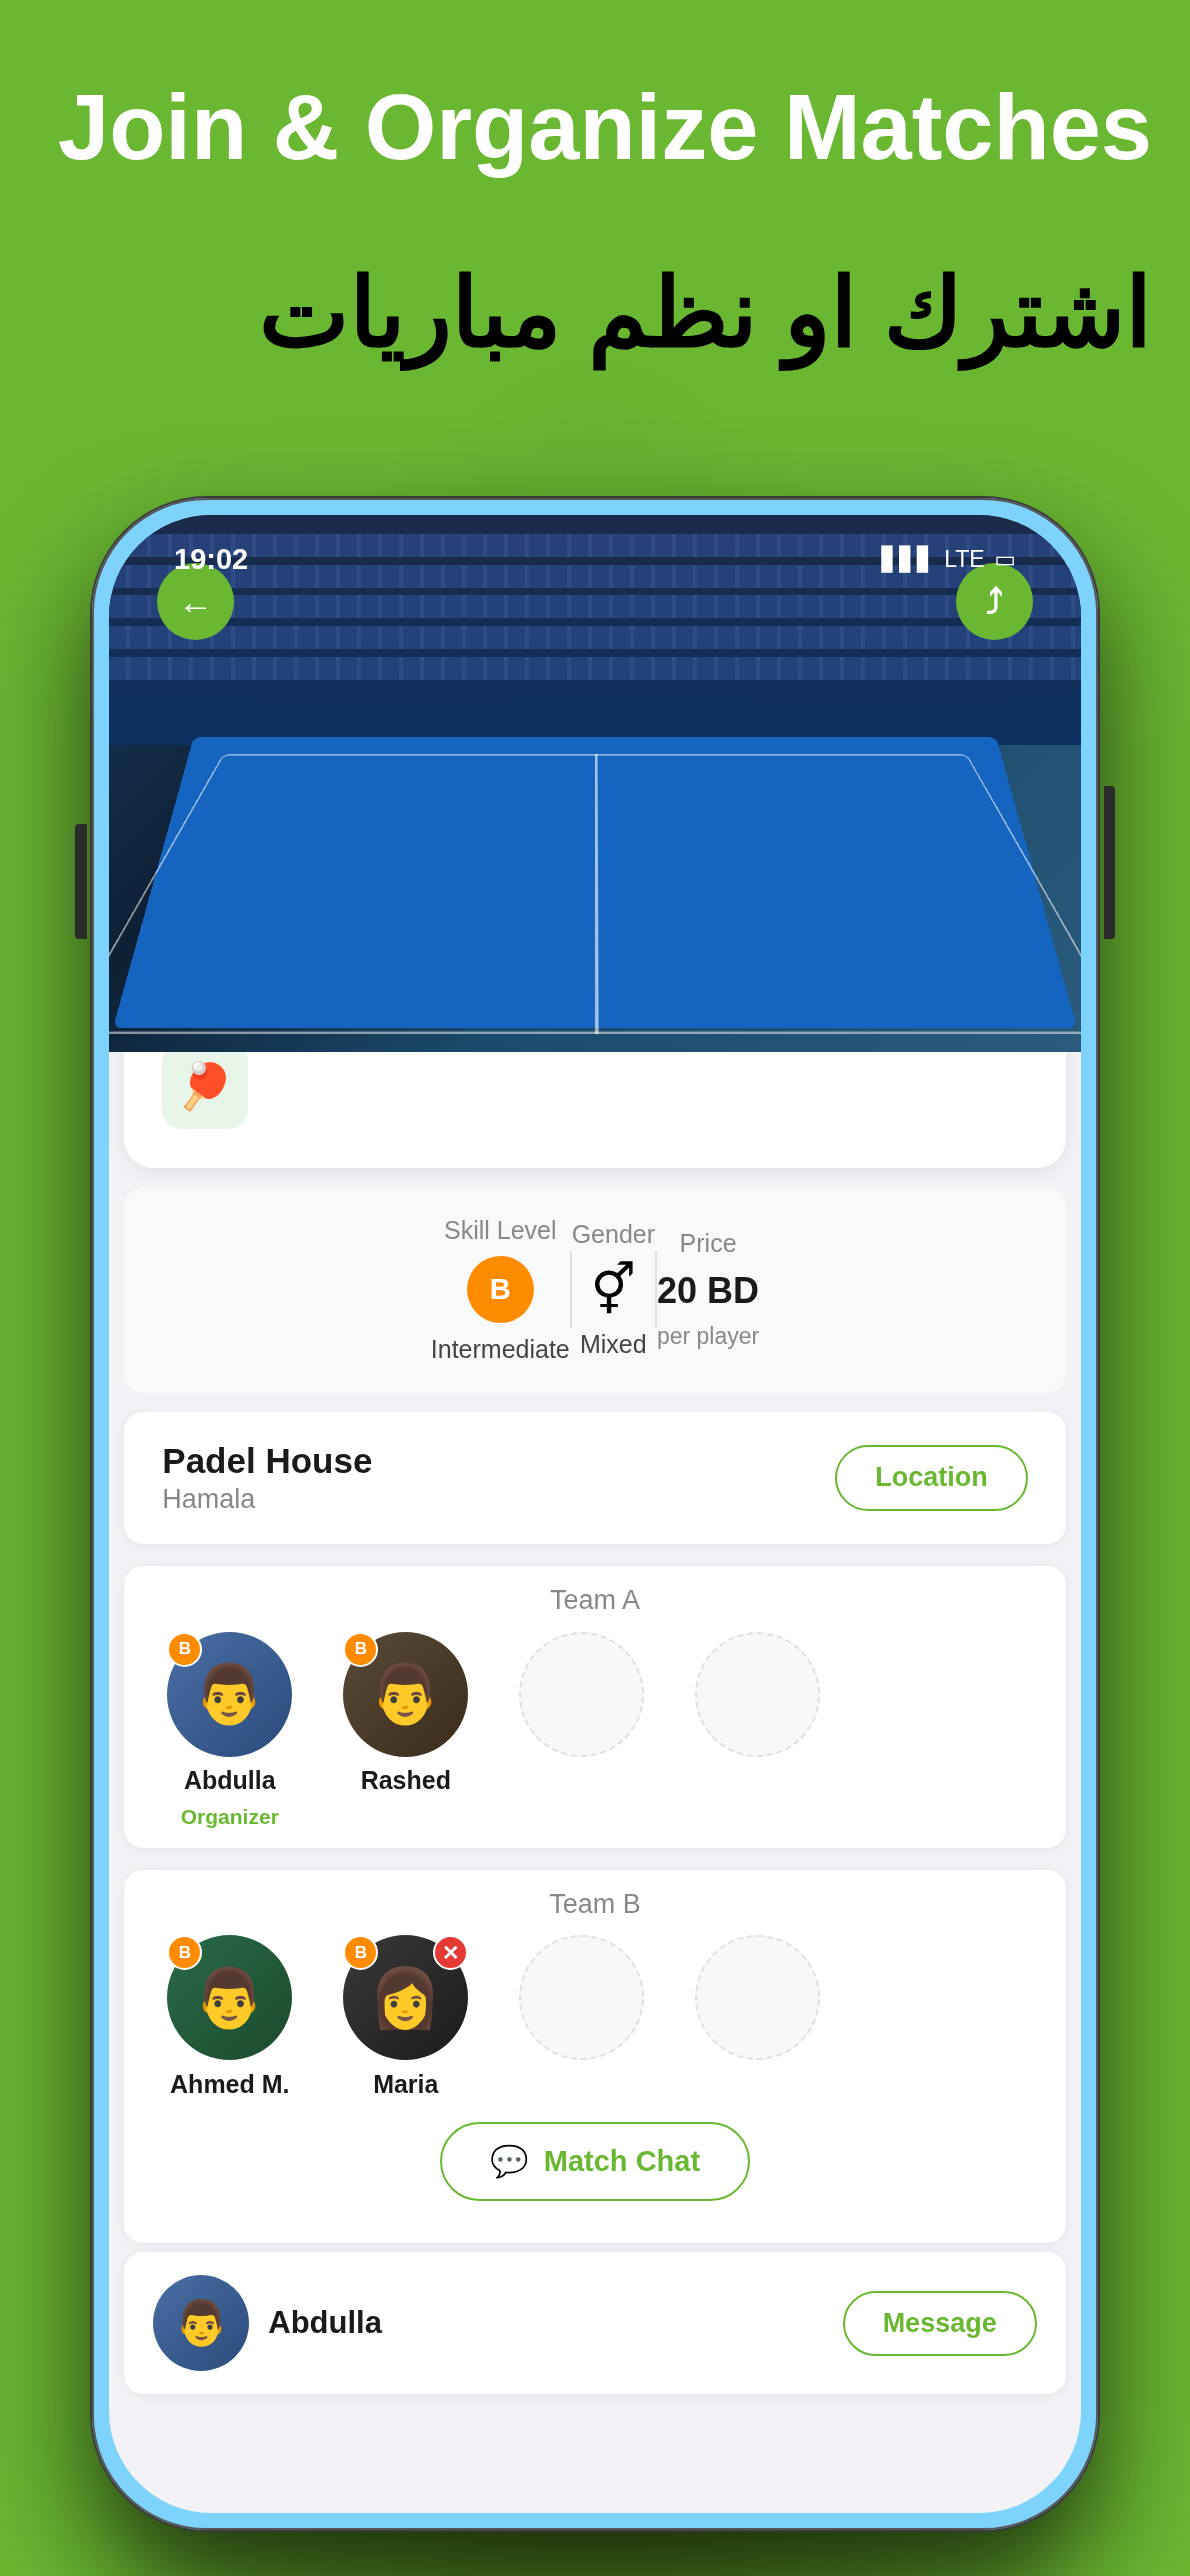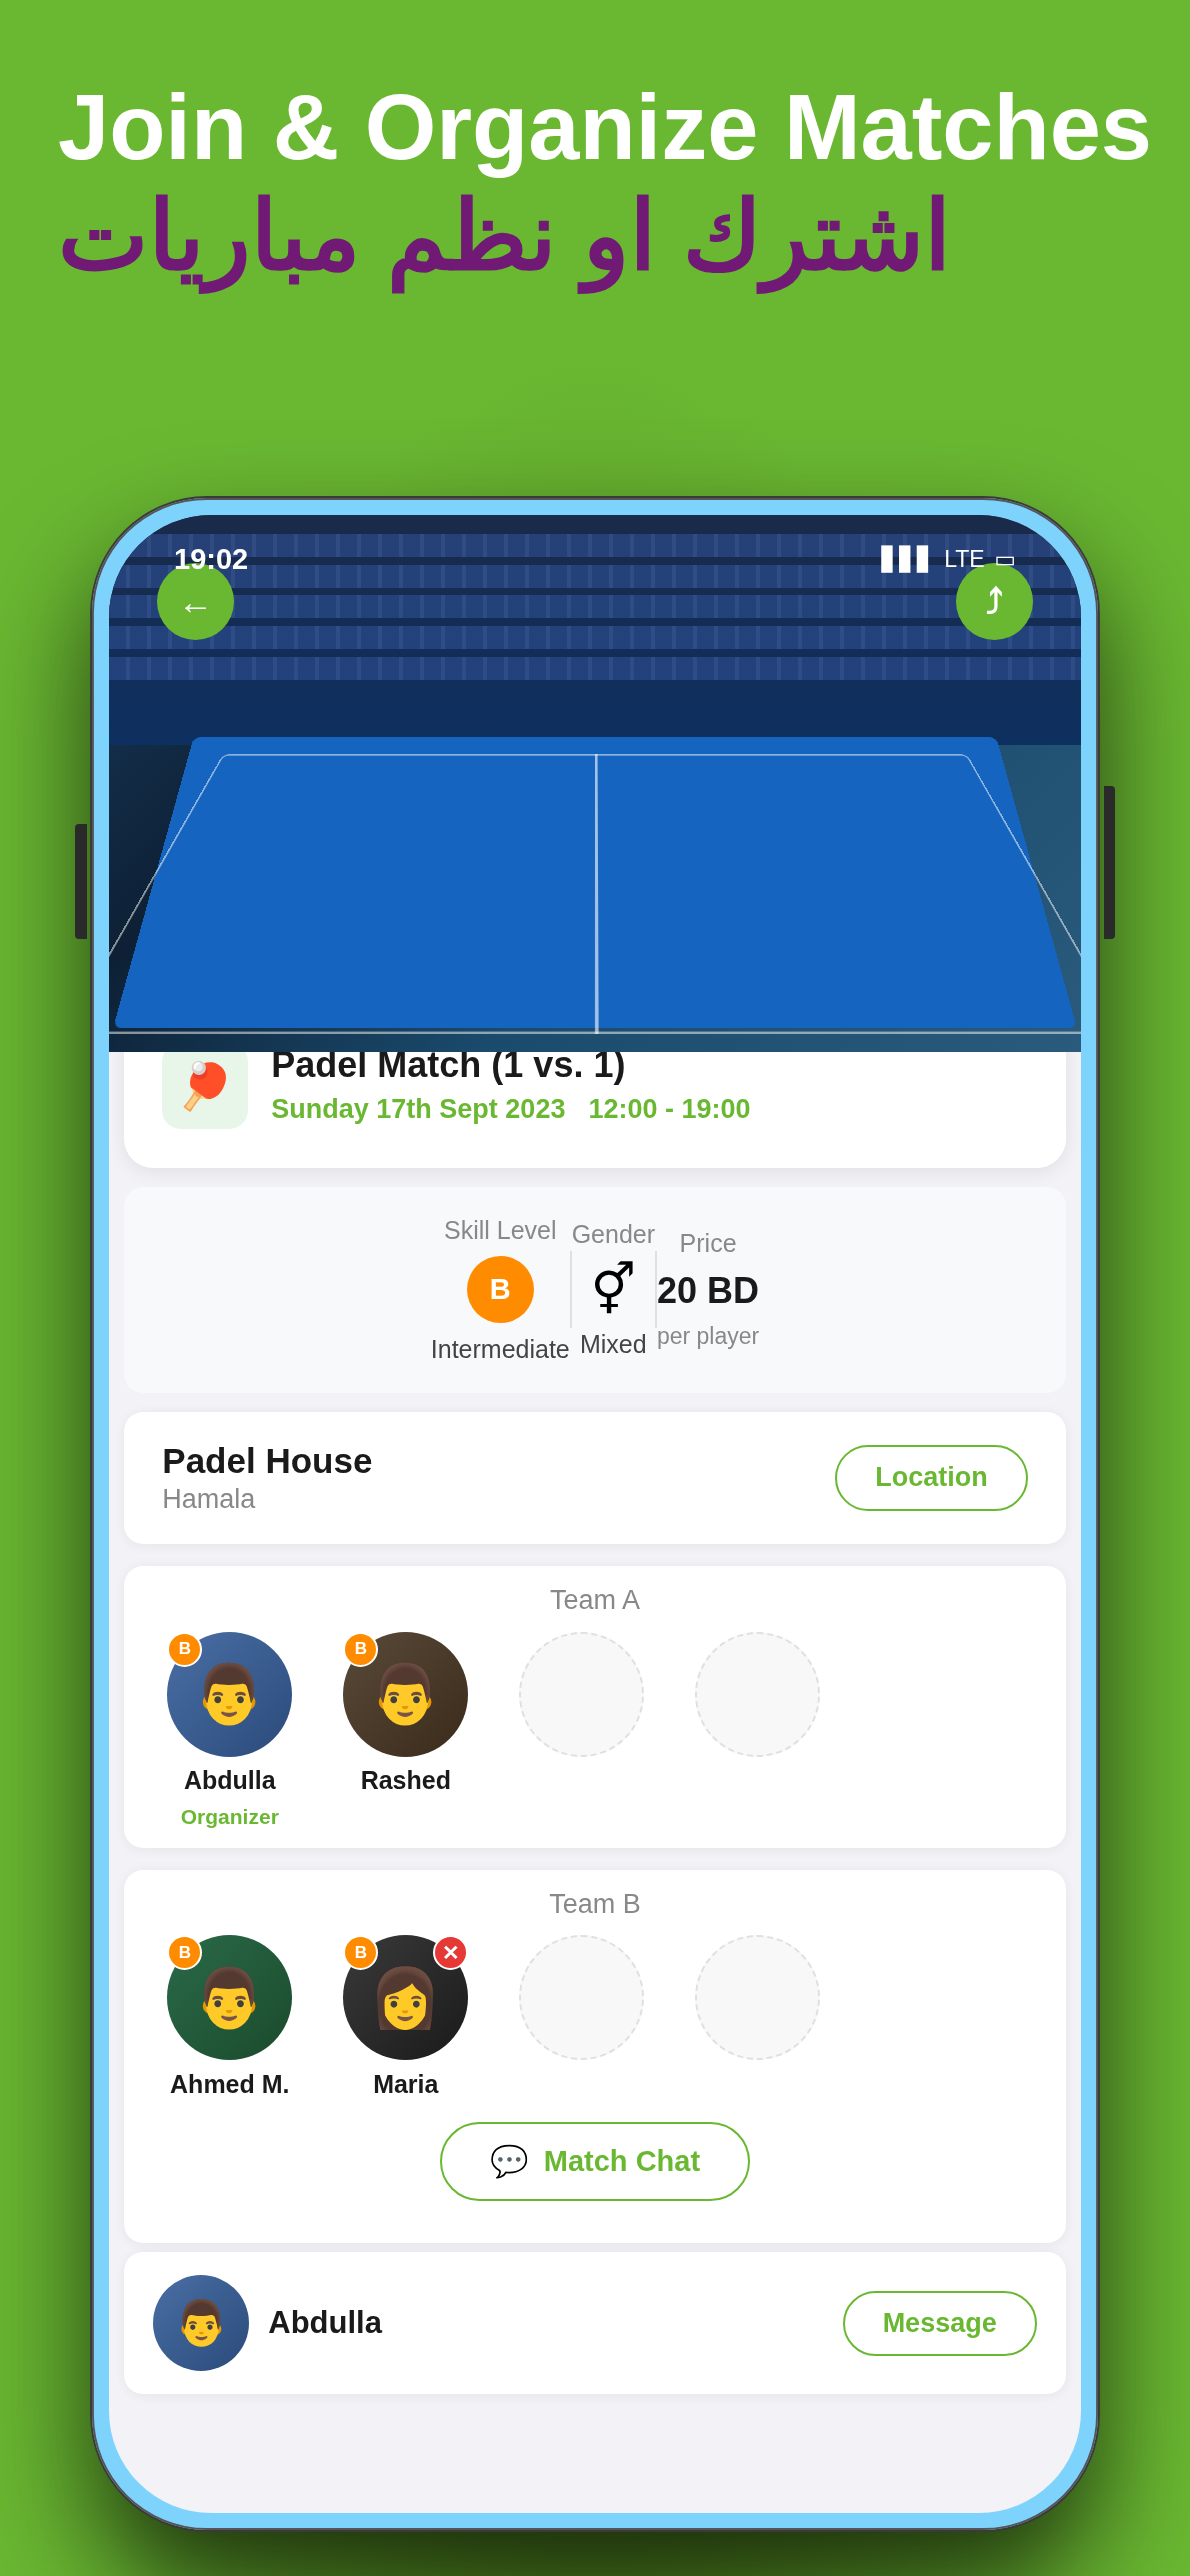--- a/index.html
+++ b/index.html
@@ -30,24 +30,25 @@
     .hero-text .title-en {
       font-size: 92px;
       font-weight: 900;
       color: #ffffff;
       line-height: 1.1;
     }
 
     .hero-text .title-ar {
       font-size: 96px;
       font-weight: 900;
-      color: #701a75;
+      color: #000000;
       line-height: 1.2;
-      text-align: left;
+      text-align: right;
       direction: rtl;
+      margin-top: 77px;
     }
 
     
     .phone-wrapper {
       position: absolute;
       top: 498px;
       left: 50%;
       transform: translateX(-50%);
       z-index: 20;
       width: 1006px;
@@ -667,29 +668,20 @@
       </div>
 
       <div class="screen-content">
         <div class="scrollable-area">
 
           <div class="content-card">
             <div class="match-header">
               <div class="match-icon">
                 <span>🏓</span>
               </div>
-              <div>
-                <div class="match-title">Padel Match (1 vs. 1)</div>
-                <div class="match-date-row">
-                  <span>Sunday 17th Sept 2023</span>
-                  <span>
-                    <span>12:00</span><span> - </span><span>19:00</span>
-                  </span>
-                </div>
-              </div>
             </div>
           </div>
 
           <div class="stats-card">
             <div class="stat-item">
               <span class="stat-label">Skill Level</span>
               <div class="level-badge">B</div>
               <span class="stat-text">Intermediate</span>
             </div>
             <div class="stat-divider"></div>

